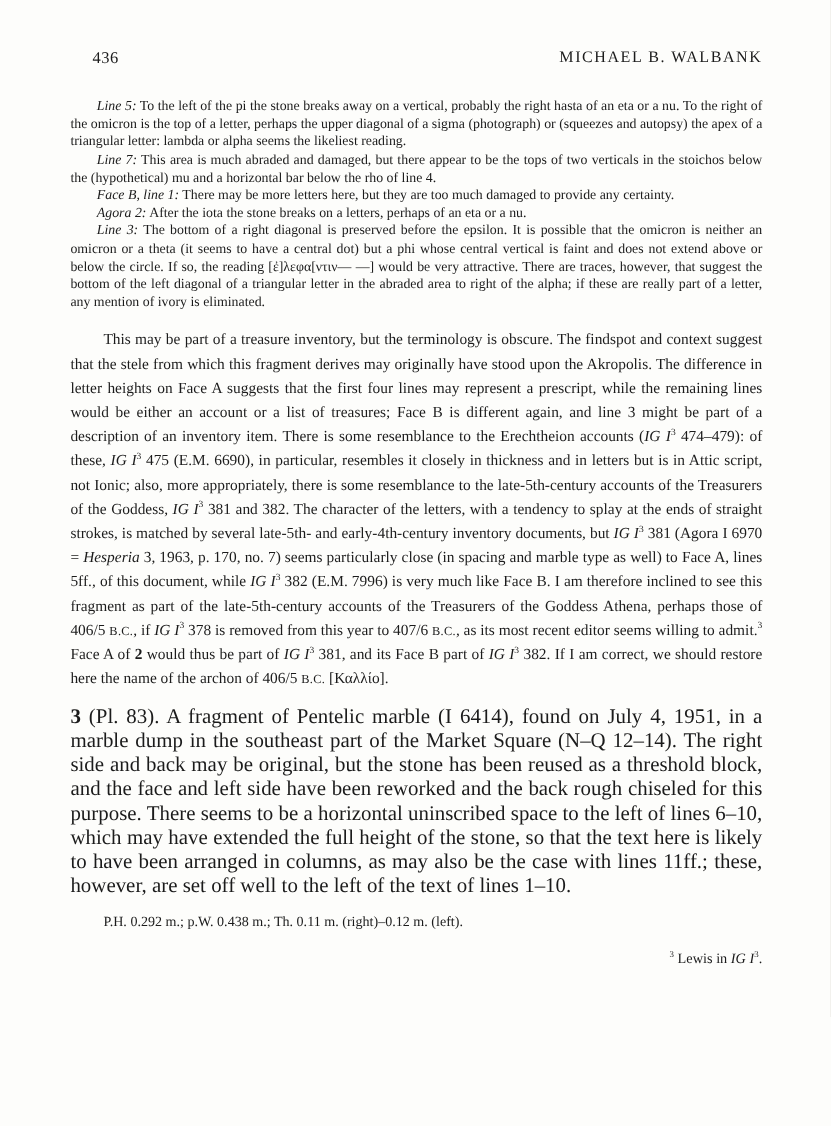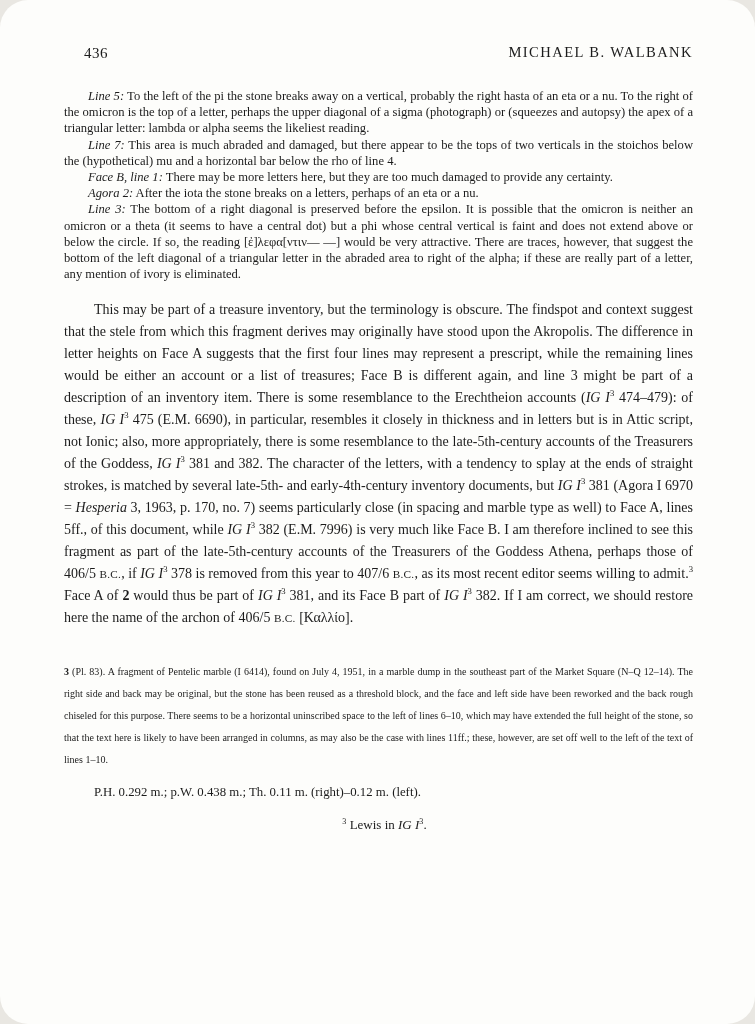--- a/index.html
+++ b/index.html
@@ -1,38 +1,38 @@
 <!DOCTYPE html>
 <html><head>
 <meta charset="utf-8">
 <style>
   html,body{margin:0;padding:0;background:#e9e7e2;}
   .page{
     width:755px;height:1024px;margin:0 auto;background:#fdfdfb;color:#1b1b1b;
     font-family:"Liberation Serif", serif;box-sizing:border-box;
-    padding:44px 62px 24px 64px;overflow:hidden;position:relative;border-radius:28px;
+    padding:44px 62px 24px 64px;overflow:hidden;position:relative;
   }
   header{position:relative;height:22px;margin-bottom:22px;font-size:15px;}
   .pagenum{position:absolute;left:20px;top:1px;letter-spacing:.5px;}
   .running-head{display:block;text-align:right;letter-spacing:1.4px;font-size:14.6px;}
   p{margin:0;}
   p.small{
     font-size:12.6px;line-height:16.2px;text-align:justify;text-indent:24px;
   }
   p.main{
     font-size:14px;line-height:22px;text-align:justify;text-indent:30px;margin-top:17px;
   }
   p.entry{
-    font-size:10px;line-height:22px;text-align:justify;text-indent:0;margin-top:32px;
+    font-size:19px;line-height:22px;text-align:justify;text-indent:0;margin-top:12px;
   }
   p.measure{
     font-size:12.8px;line-height:17px;margin:13px 0 0 30px;text-align:left;
   }
   p.footnote{
-    font-size:13px;line-height:17px;margin:15px 0 0 12px;text-align:center;
+    font-size:13px;line-height:17px;margin:15px 0 0 12px;text-align:right;
   }
   .i{font-style:italic;}
   .b{font-weight:700;}
   .sup{font-size:.62em;vertical-align:super;line-height:0;}
   .sc{font-size:.8em;letter-spacing:.3px;}
   section{display:block;}
 </style>
 </head>
 <body>
 

